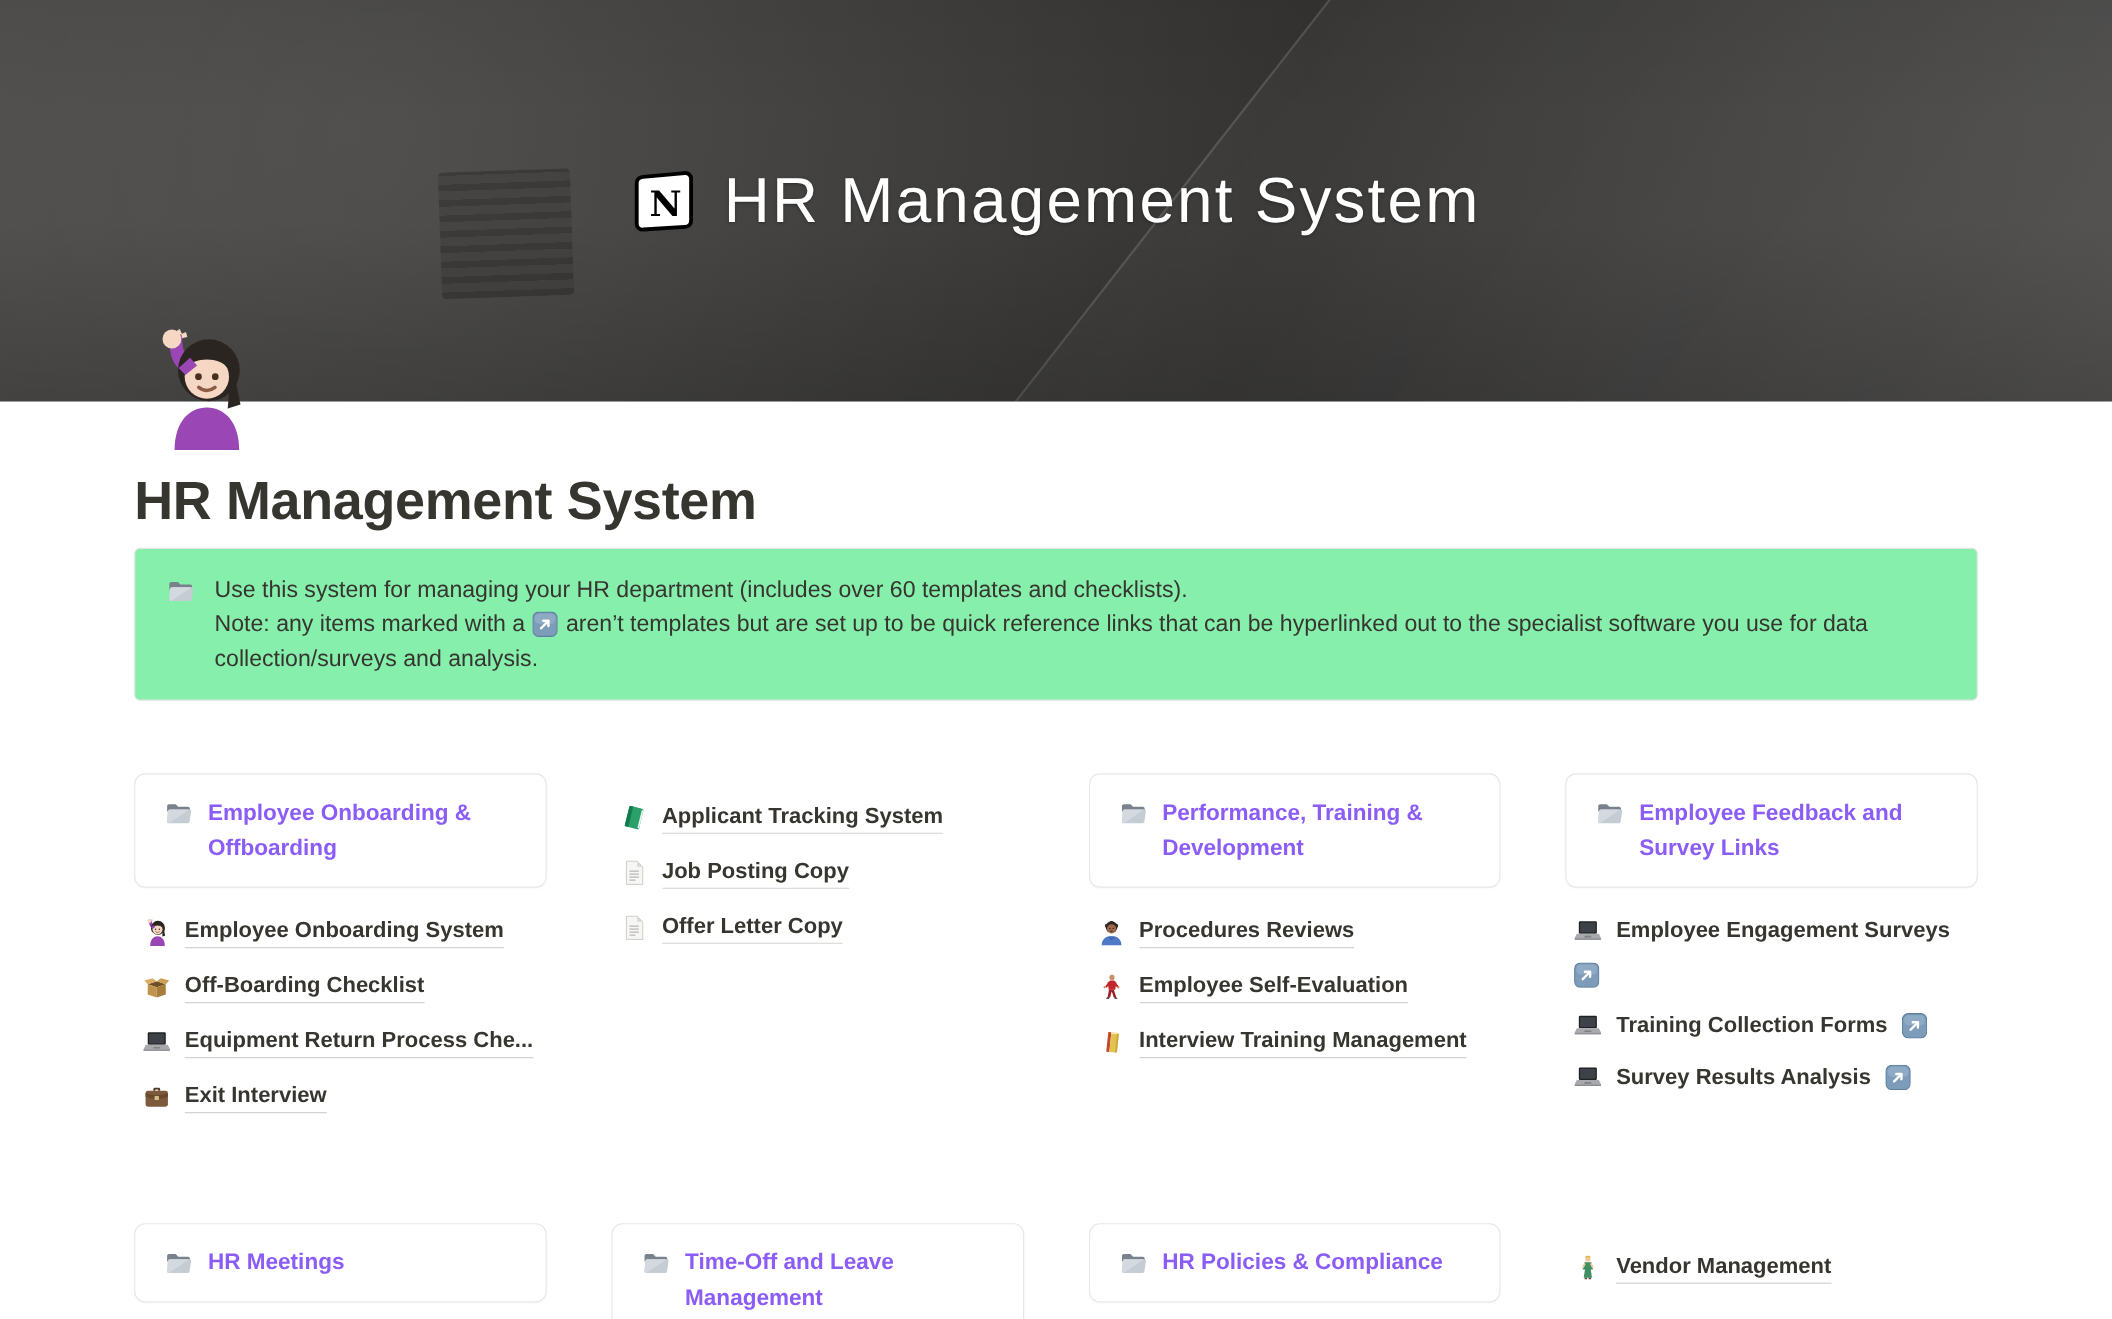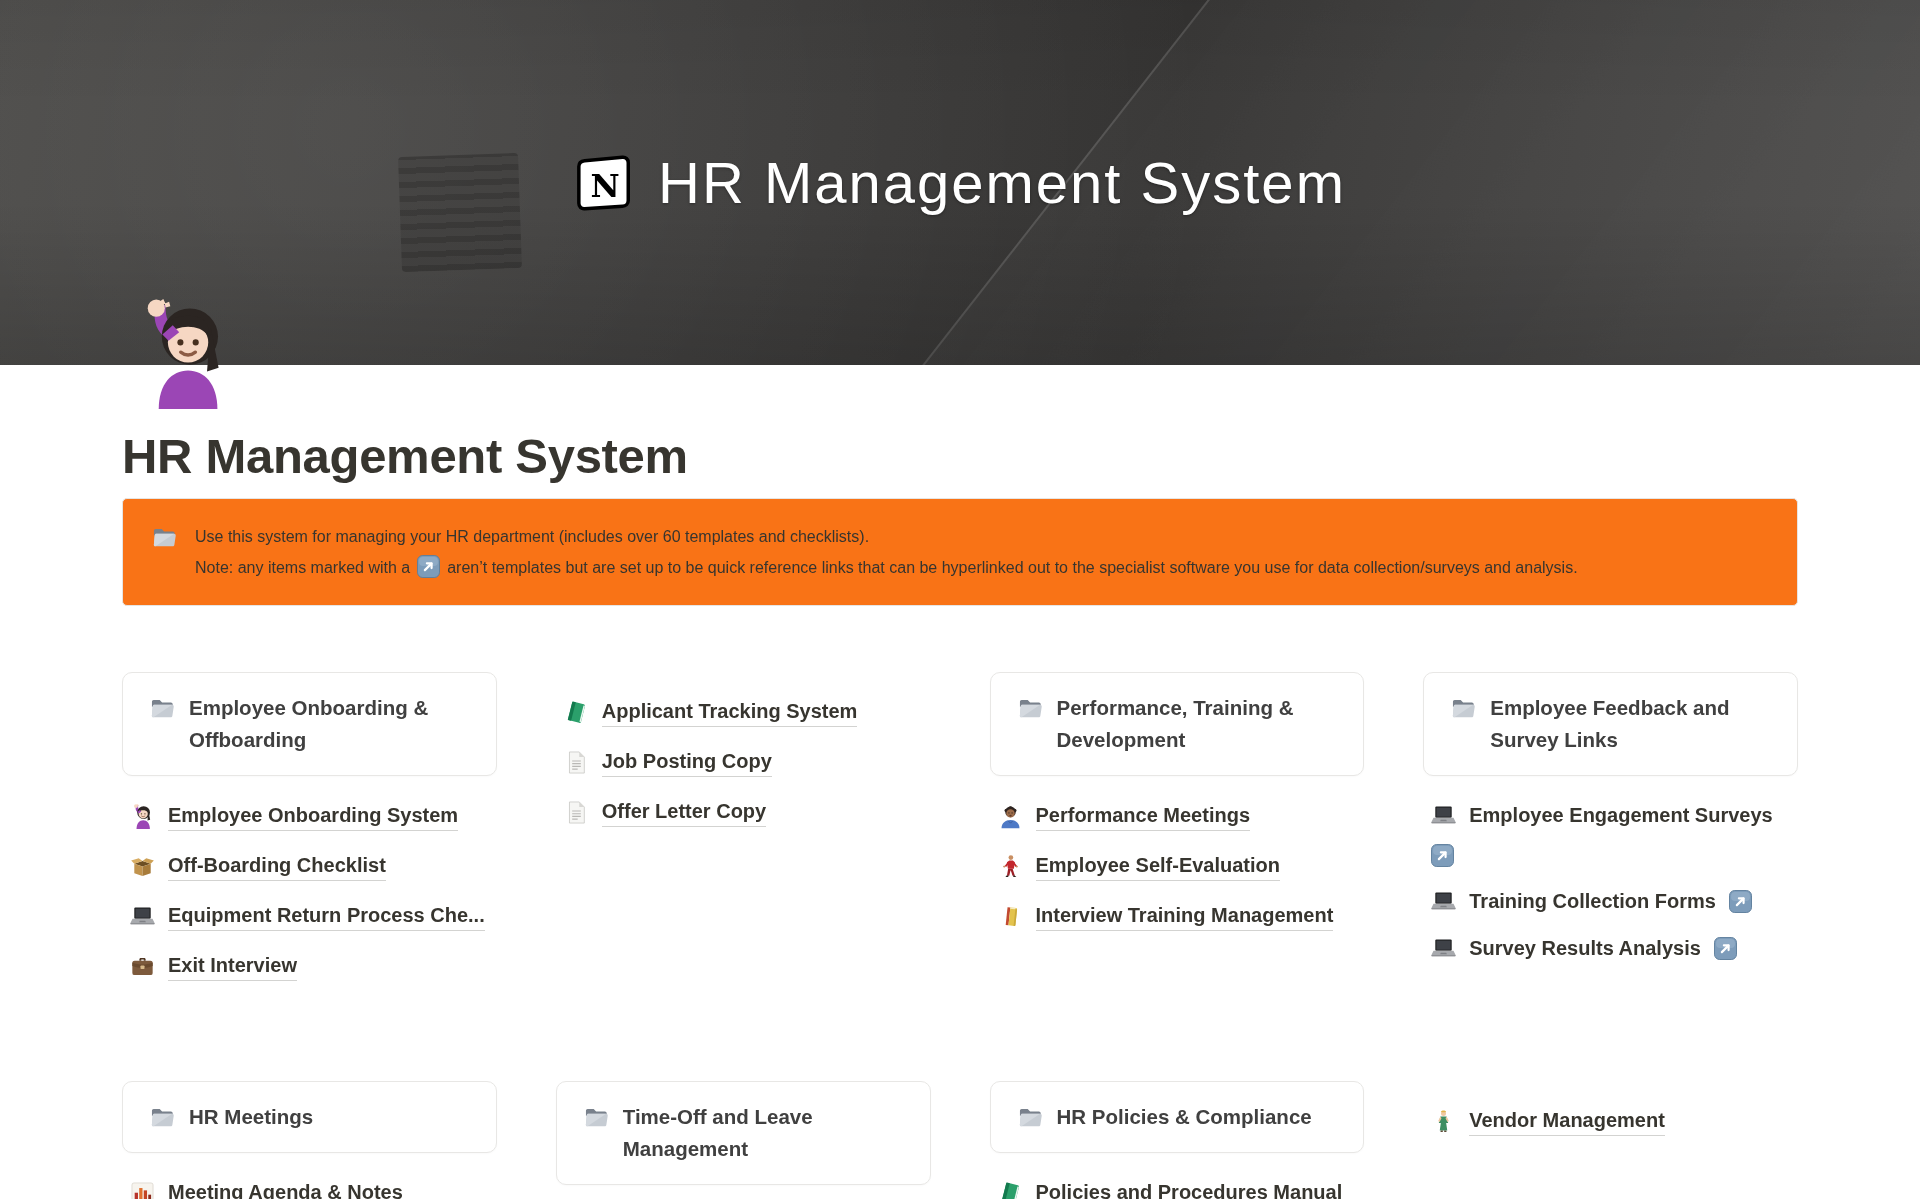--- a/index.html
+++ b/index.html
@@ -45,40 +45,40 @@
     white-space: nowrap;
   }
 
   
   .content { position: relative; margin: 0 122px; padding-top: 63px; }
   .page-icon { position: absolute; top: -66px; left: 8px; width: 110px; height: 110px; }
   .page-title { margin: 0; font-size: 49px; line-height: 56px; font-weight: 700; letter-spacing: -0.3px; color: #37352F; }
 
   .callout {
     margin-top: 14px; border: 1px solid #e6e5e3; border-radius: 5px;
-    padding: 22px 28px; display: flex; gap: 17px; background: #f97316;
-    font-size: 16px; line-height: 31px;
+    padding: 22px 28px; display: flex; gap: 17px; background: #86efac;
+    font-size: 21px; line-height: 31px;
   }
   .callout-icon { width: 27px; height: 27px; flex: none; margin-top: 3px; }
   .callout-text p { margin: 0; }
   .inline-arrow-icon { display: inline-block; width: 23px; height: 23px; vertical-align: -5px; margin: 0 7px; }
 
   
   .grid-row { display: grid; grid-template-columns: repeat(4, 1fr); column-gap: 59px; align-items: start; }
   .grid-row-1 { margin-top: 66px; }
   .grid-row-2 { margin-top: 85px; }
 
   .card {
     display: flex; gap: 13px; background: #fff; cursor: pointer;
     border: 1px solid #e8e7e5; border-radius: 10px;
     padding: 19px 18px 19px 26px;
     box-shadow: 0 1px 2px rgba(15,15,15,0.025);
   }
   .card-icon { width: 27px; height: 27px; flex: none; margin-top: 3px; }
-  .card-title { font-size: 20.5px; font-weight: 700; line-height: 32px; color: #404040; }
+  .card-title { font-size: 20.5px; font-weight: 700; line-height: 32px; color: #8b5cf6; }
 
   .items { margin-top: 26px; padding-left: 8px; }
   .item {
     display: flex; align-items: center; flex-wrap: wrap;
     gap: 8px 13px; margin-bottom: 15px; cursor: pointer; margin-top: 21px;
   }
   .item-icon { width: 25px; height: 25px; flex: none; }
   .item-label { font-size: 20px; font-weight: 600; line-height: 26px; color: #37352F; }
   .item-label.underline { border-bottom: 1.5px solid rgba(55,53,47,0.22); padding-bottom: 2px; }
   .trailing-arrow { width: 23px; height: 23px; flex: none; }
@@ -270,21 +270,21 @@
                 <circle cx="21.4" cy="8.4" r="2.3" fill="#2e2420"></circle>
                 <circle cx="16" cy="5.6" r="2.6" fill="#2e2420"></circle>
                 <circle cx="16" cy="12" r="5.4" fill="#9c6b49"></circle>
                 <circle cx="14" cy="11.5" r=".8" fill="#33241c"></circle>
                 <circle cx="18" cy="11.5" r=".8" fill="#33241c"></circle>
                 <ellipse cx="16" cy="14.9" rx="1.5" ry="1.1" fill="#5d3a28"></ellipse>
                 <path d="M4.5 31c0-6.8 5.1-10.6 11.5-10.6S27.5 24.2 27.5 31z" fill="#4d79c6"></path>
                 <path d="M13 21.5l3 3 3-3" stroke="#3a5e9e" stroke-width="1.2" fill="none"></path>
               </svg>
             </span>
-            <span class="item-label underline">Performance Meetings</span>
+            <span class="item-label underline">Procedures Reviews</span>
           </div>
           <div class="item">
             <span class="item-icon icon">
               <svg viewBox="0 0 32 32">
                 <circle cx="16.5" cy="4.6" r="3" fill="#c98f63"></circle>
                 <path d="M14.5 8.2h4.5l2.6 2.2-1.3 8.4h-7.6l-1.3-8.4z" fill="#c2272d"></path>
                 <path d="M12.2 10.4l-3.6 4.8 1.8 1.4 3.4-4.4zM20.8 10.4l3.6 4.8-1.8 1.4-3.4-4.4z" fill="#c2272d"></path>
                 <path d="M8 14.6l-1.7 1.2 1.4 1.7 2-1.3zM24 14.6l1.7 1.2-1.4 1.7-2-1.3z" fill="#c98f63"></path>
                 <path d="M13 18.8l-1.6 9h3l1.6-6.7h.4l2.2 6.7h3l-2.9-9z" fill="#9e1f26"></path>
                 <path d="M11 27.6l-1.5 1.9h3.6l.3-1.9zM21.2 27.6l2.3 1.9h-3.8l-.5-1.9z" fill="#2c2320"></path>

